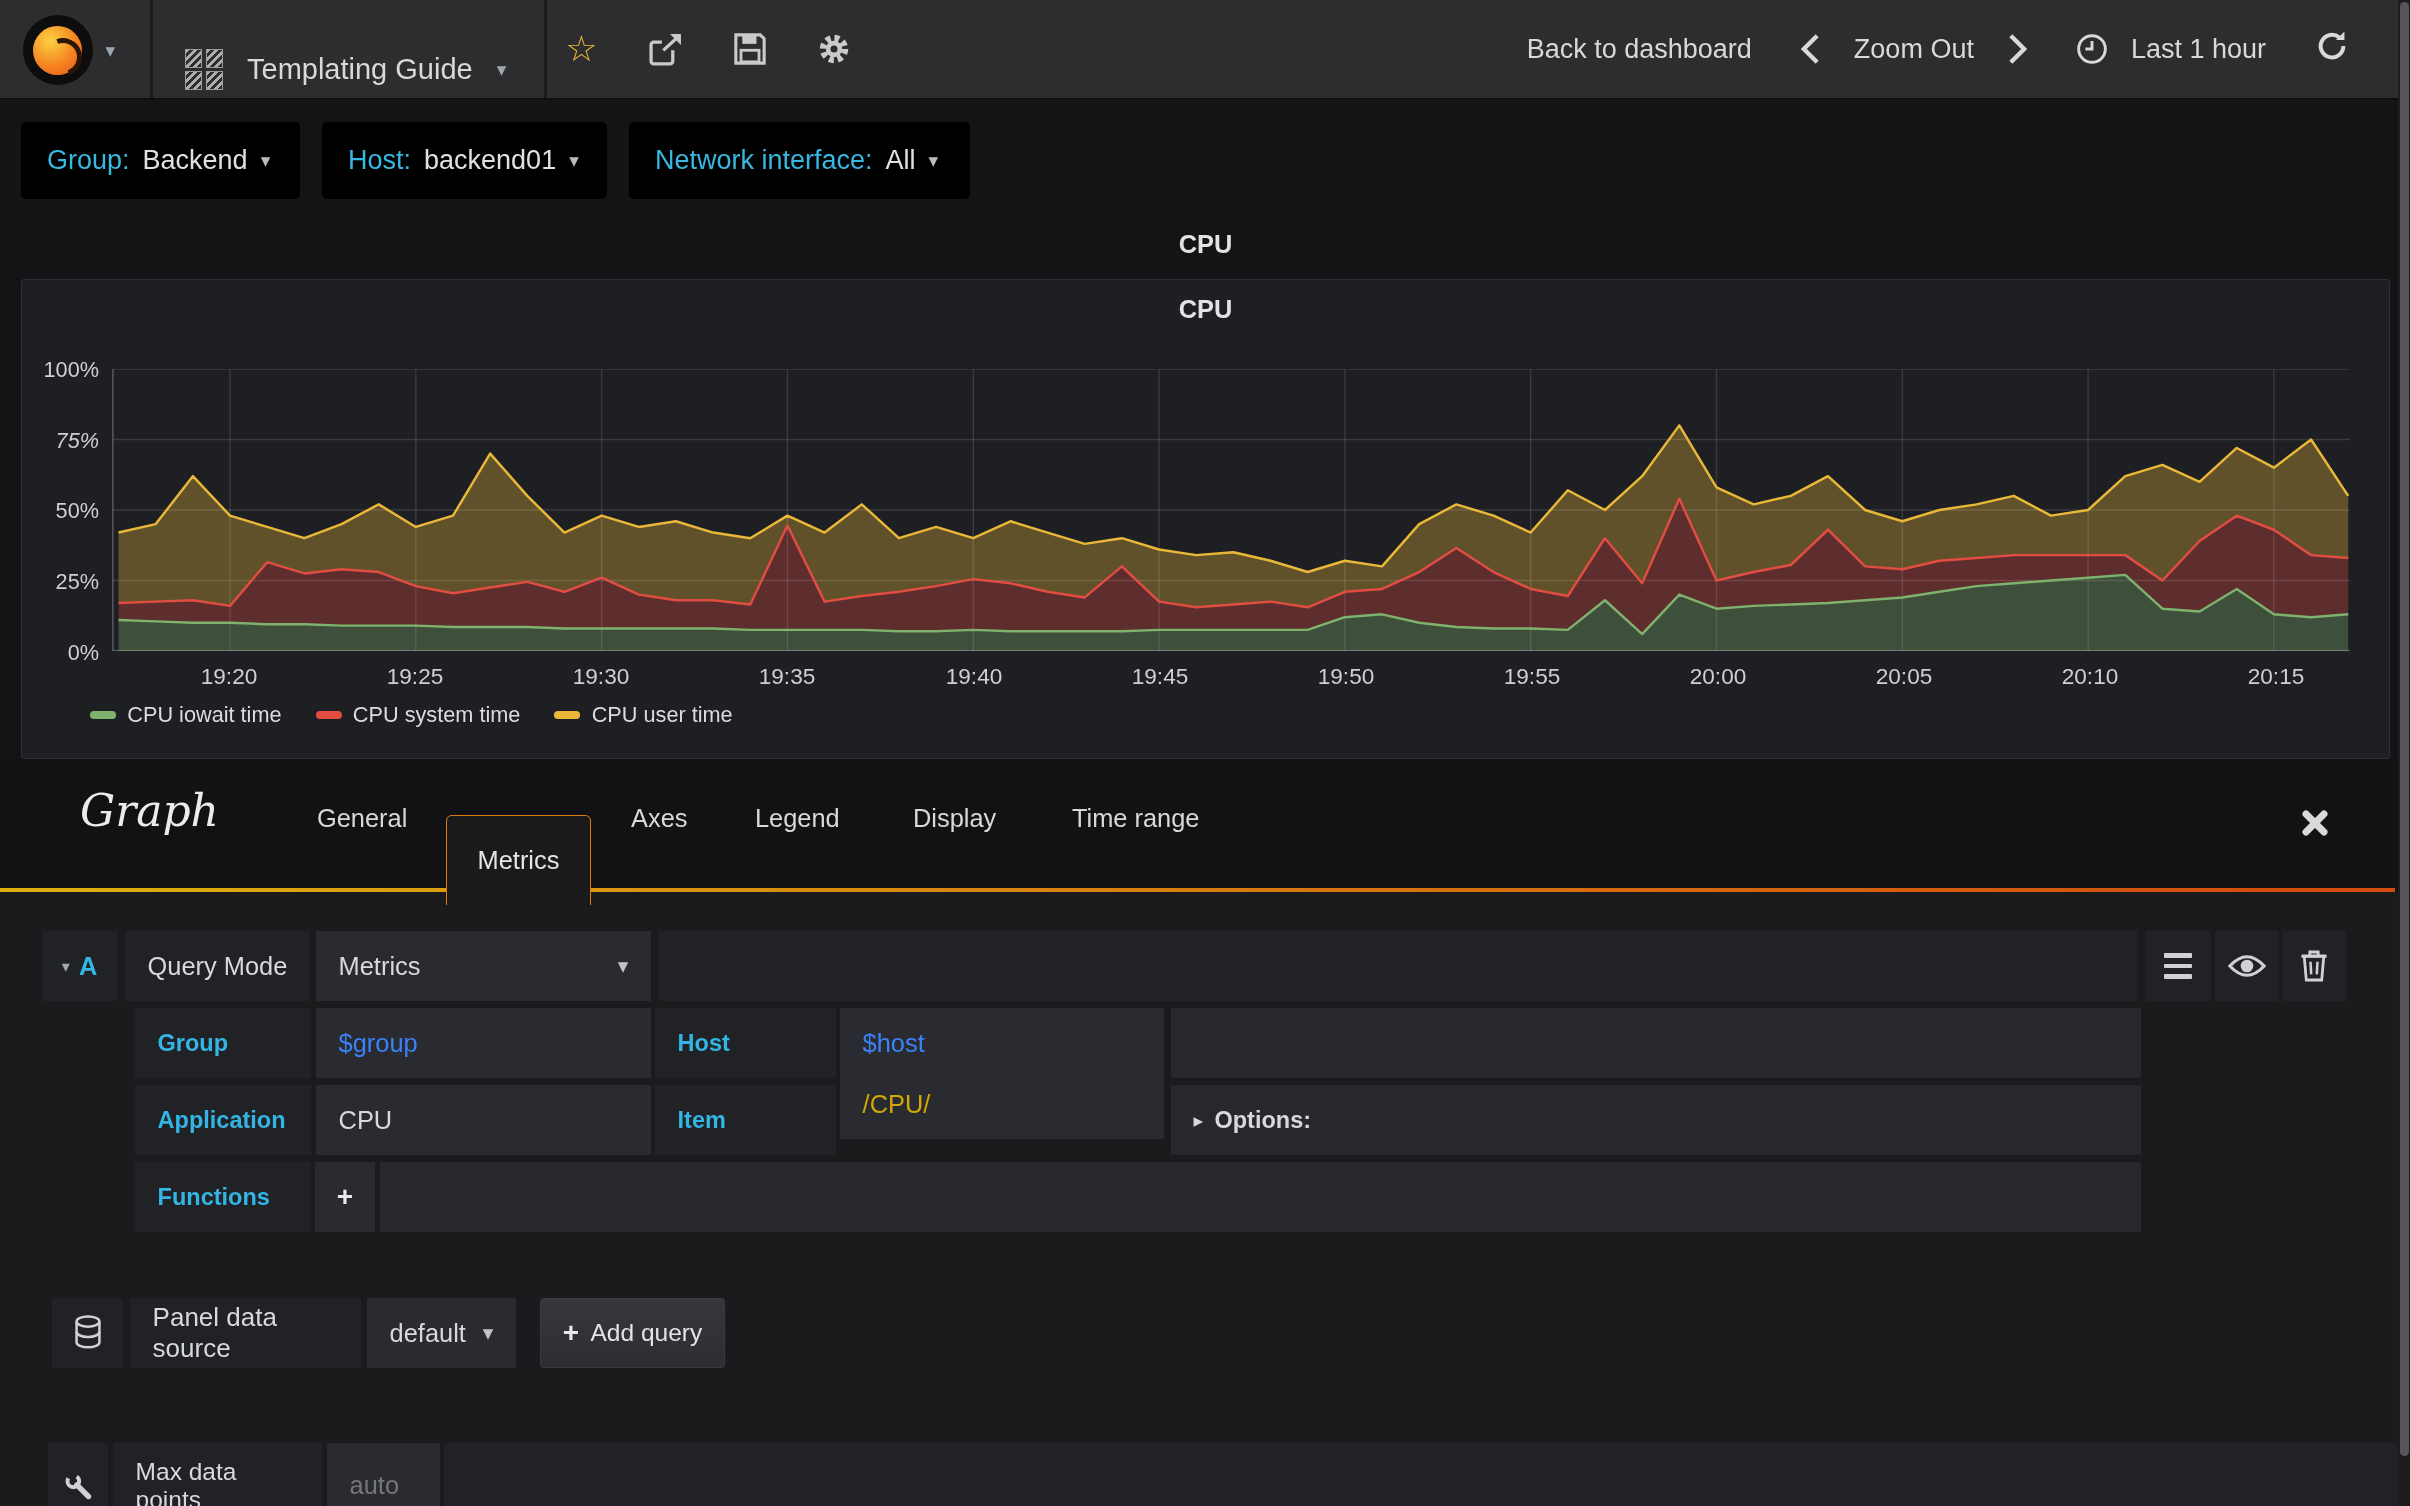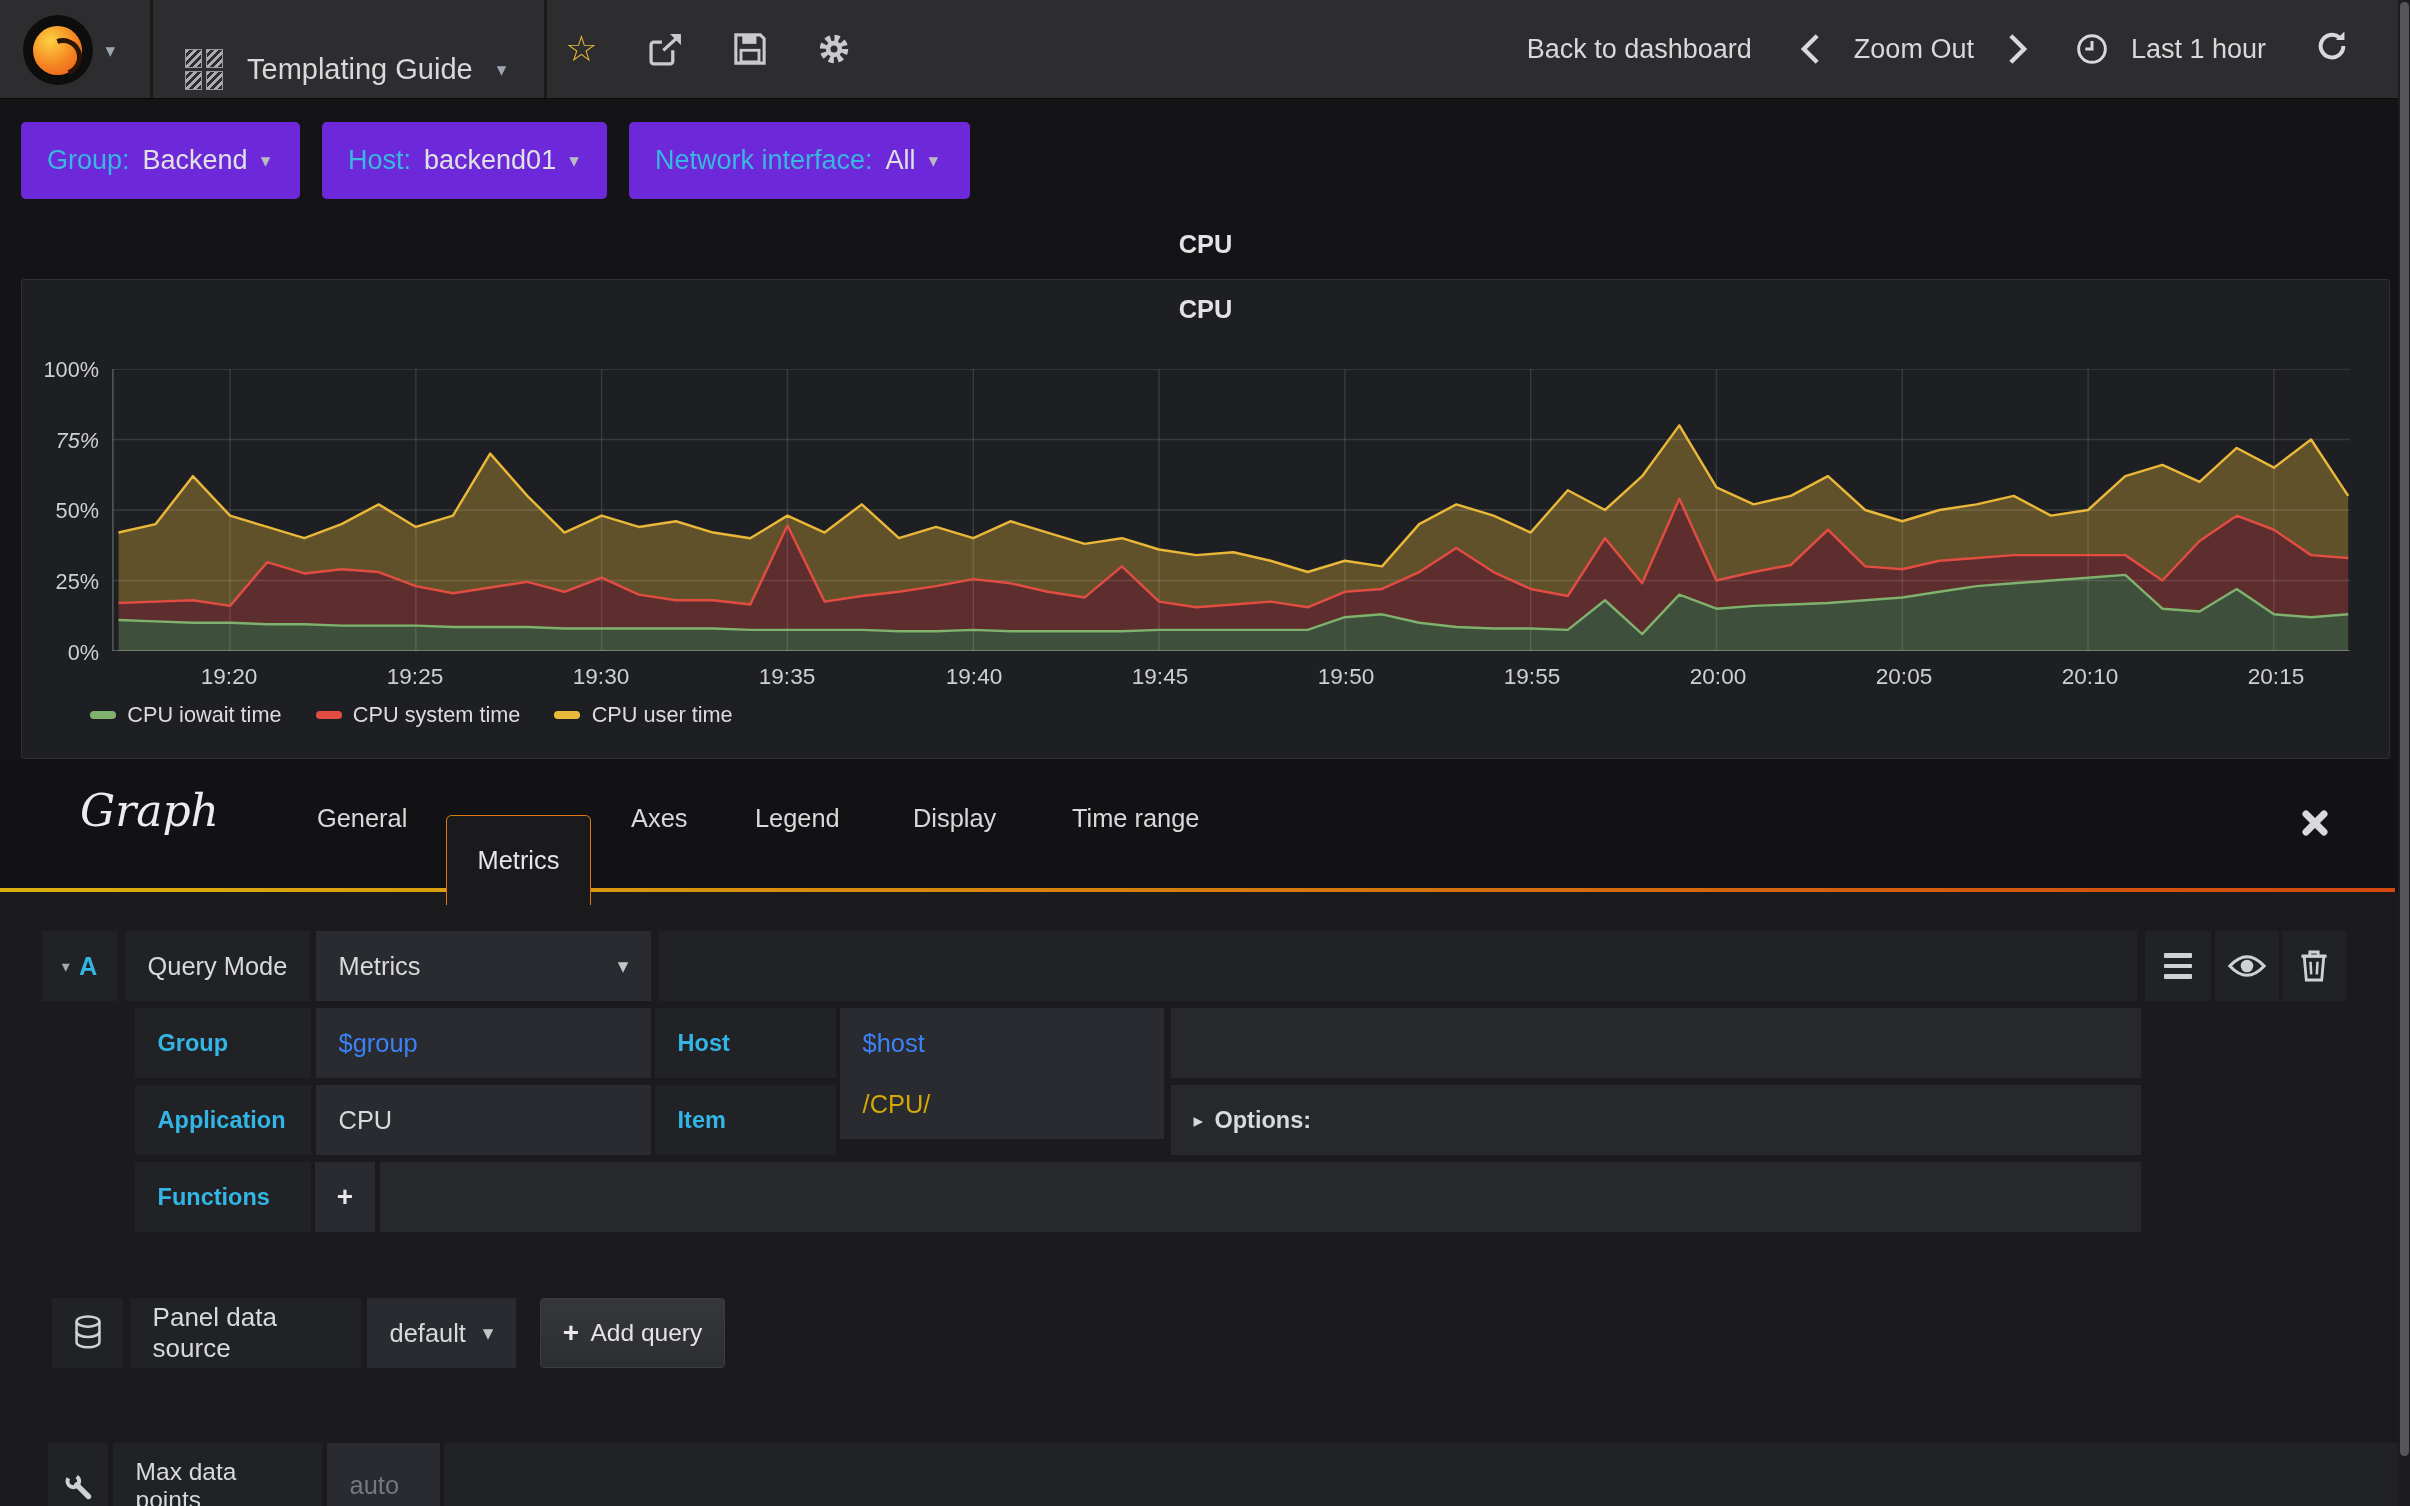--- a/index.html
+++ b/index.html
@@ -21,21 +21,21 @@
   #dash-title{font-size:29px;color:#d8d9da;}
   .nav-icons{position:absolute;top:0;height:98px;display:flex;align-items:center;}
   #left-icons{left:561px;gap:43px;}
   .nicon{font-size:32px;color:#c9cacc;cursor:pointer;display:flex;align-items:center;justify-content:center;width:41px;height:41px;}
   #star-icon{color:#eab839;font-size:36px;}
   #right-controls{position:absolute;right:62px;top:0;height:98px;display:flex;align-items:center;font-size:27px;color:#d8d9da;}
   #right-controls .gap-lg{margin-left:49px;}
   #right-controls .gap-md{margin-left:34px;}
   .chev svg{display:block;}
   
-  .var-box{position:absolute;top:122px;height:77px;background:#6d28d9;border-radius:4.7px;display:flex;align-items:center;padding:0 26px;box-sizing:border-box;font-size:27px;cursor:pointer;}
+  .var-box{position:absolute;top:122px;height:77px;background:#000000;border-radius:4.7px;display:flex;align-items:center;padding:0 26px;box-sizing:border-box;font-size:27px;cursor:pointer;}
   .var-label{color:#38b8e0;margin-right:13px;}
   .var-value{color:#e0e1e3;}
   .var-caret{color:#b8bcc2;font-size:19px;margin-left:13px;}
   
   #row-title{position:absolute;left:0;top:230px;width:2411px;text-align:center;font-size:25.4px;font-weight:bold;color:#e3e3e5;}
   #panel{position:absolute;left:21px;top:279px;width:2369px;height:480px;background:#1e1f23;border:0.9px solid #2f3035;border-radius:2.8px;box-sizing:border-box;}
   #panel-title{position:absolute;left:0;top:15px;width:100%;text-align:center;font-size:25.4px;font-weight:bold;color:#e3e3e5;cursor:pointer;}
   #chart-svg{position:absolute;left:89px;top:89px;}
   .ylab{position:absolute;left:0;width:77px;text-align:right;font-size:21.7px;color:#cfd0d2;}
   .xlab{position:absolute;width:104px;text-align:center;font-size:22.6px;color:#cfd0d2;}

